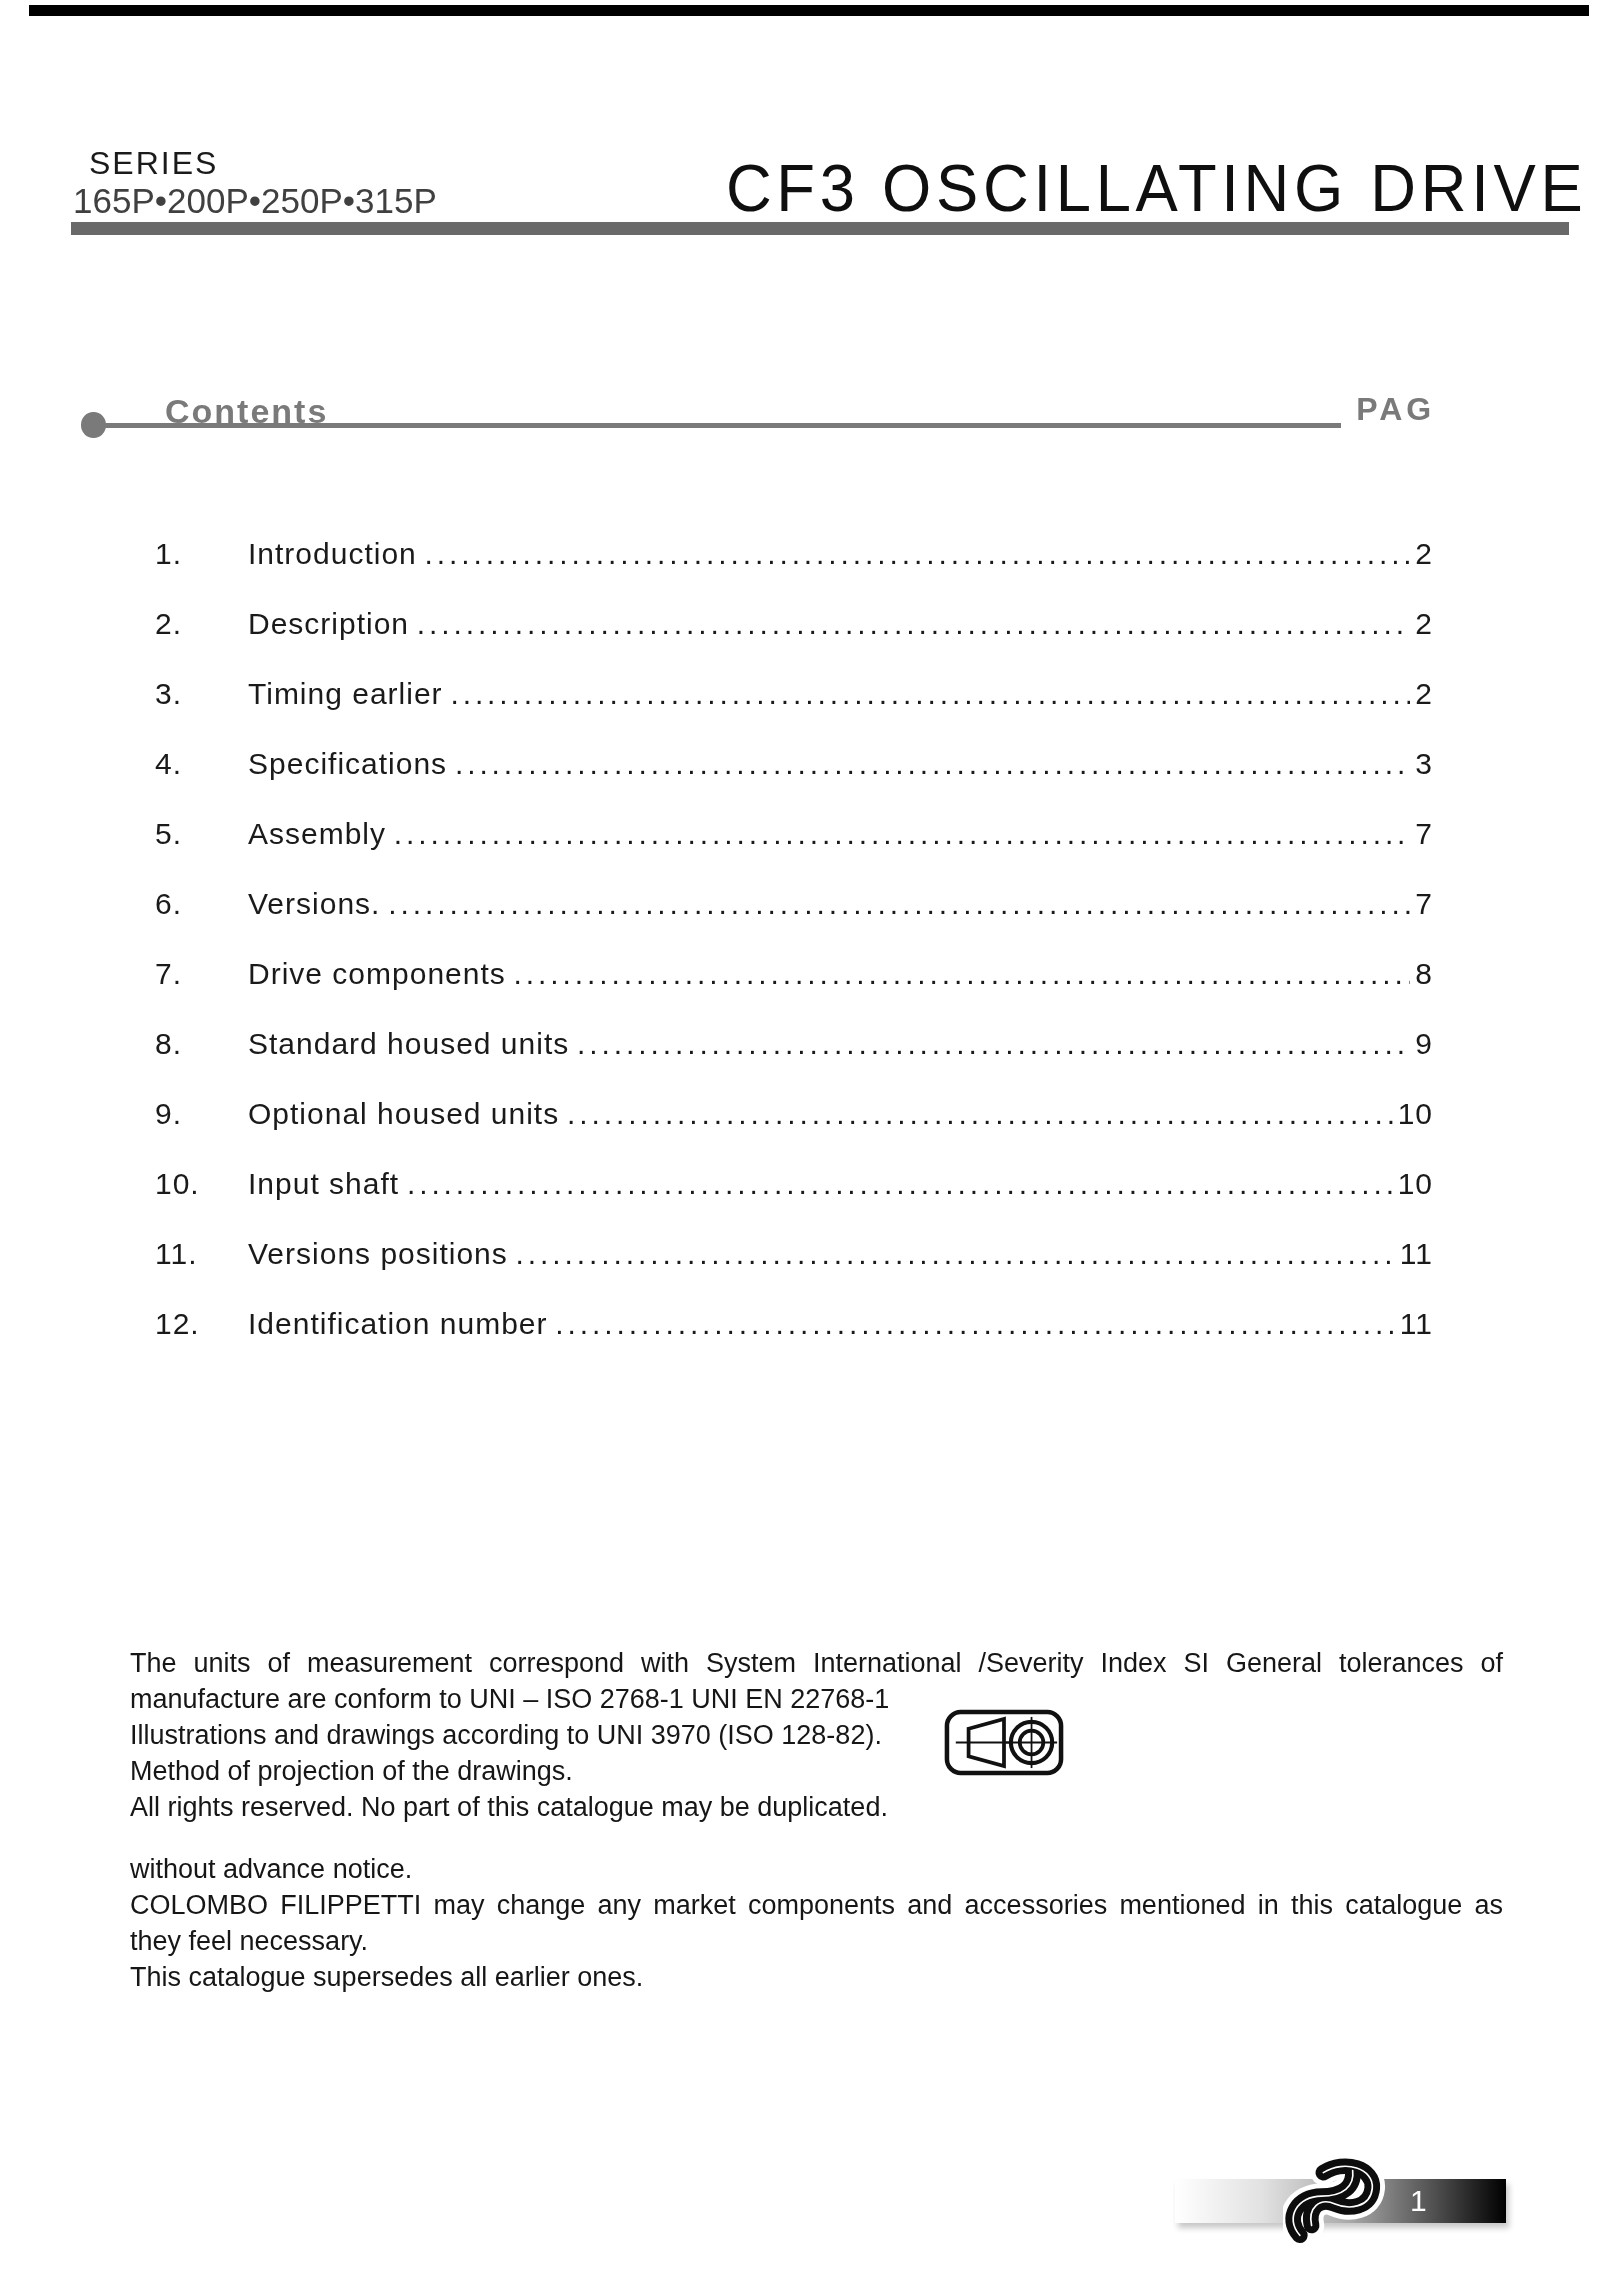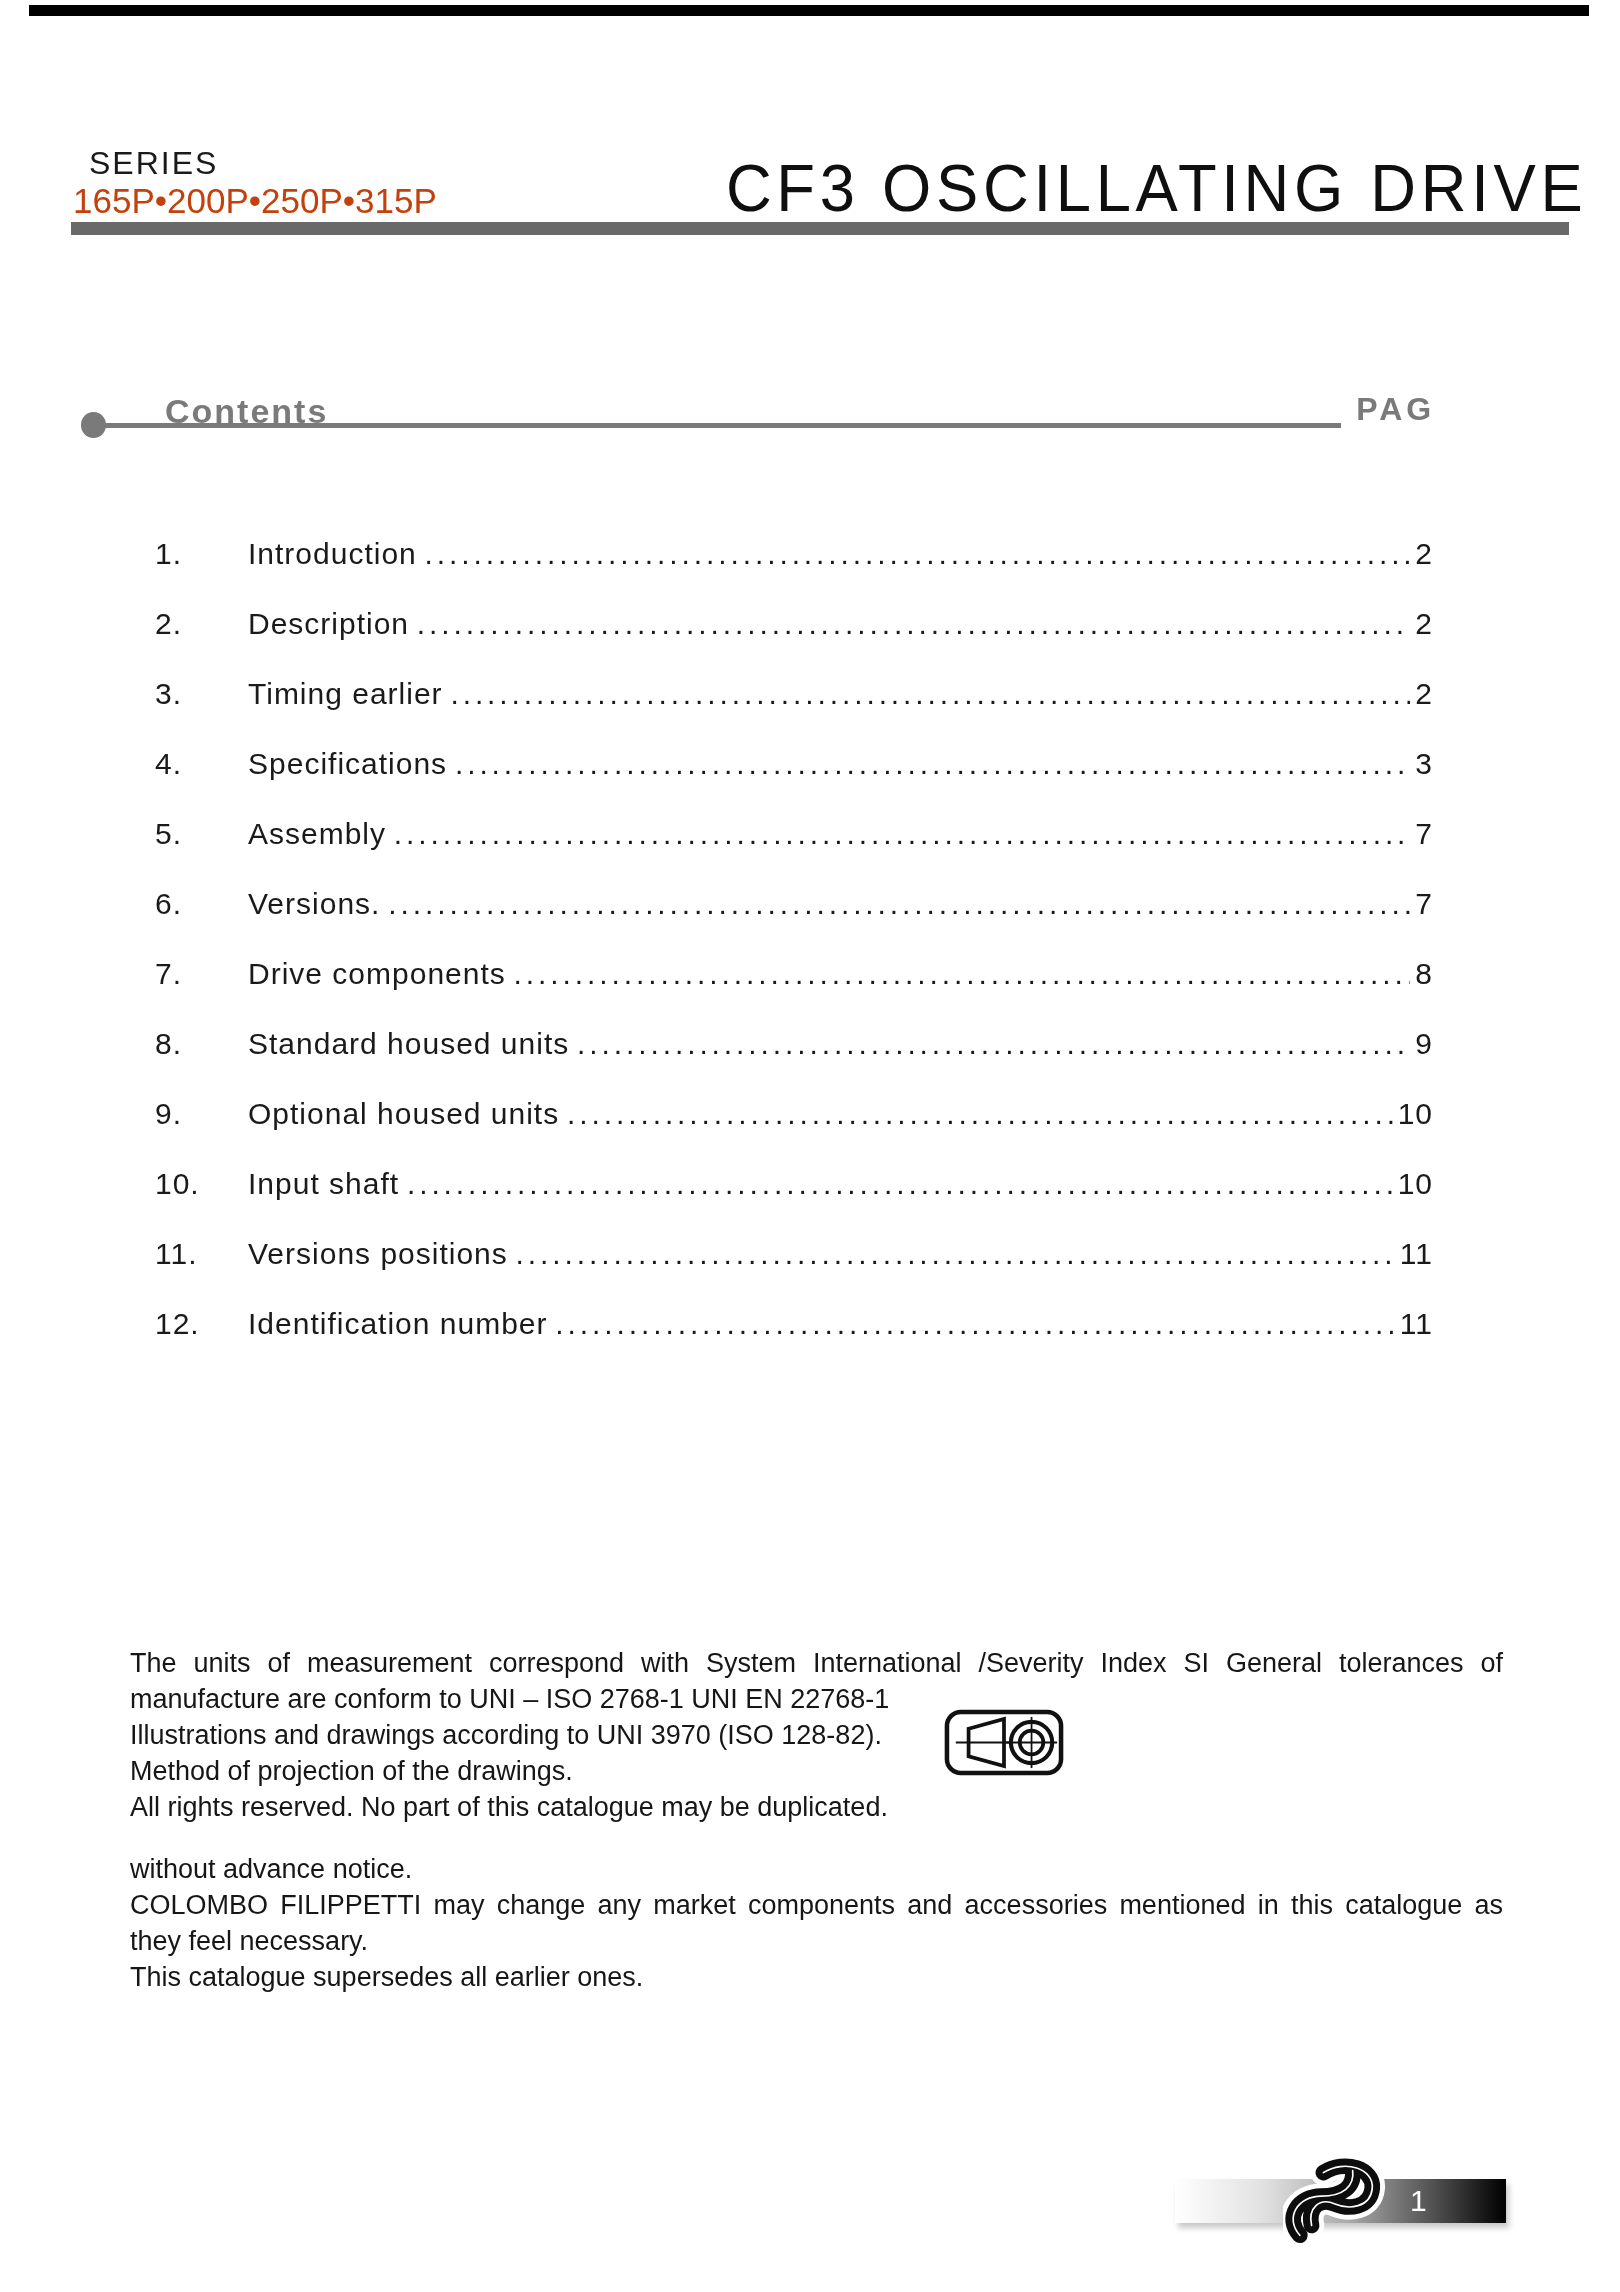--- a/index.html
+++ b/index.html
@@ -6,21 +6,21 @@
   .page {
     position:relative; width:1620px; height:2293px; background:#ffffff;
     font-family:"Liberation Sans", sans-serif; color:#161616; overflow:hidden;
   }
 
   
   .top-bar { position:absolute; left:29px; top:4.9px; width:1560px; height:10.8px; background:#000; }
 
   
   .series-label { position:absolute; left:89px; top:145px; font-size:32px; letter-spacing:2px; color:#1a1a1a; }
-  .series-models { position:absolute; left:73px; top:181px; font-size:35px; letter-spacing:0px; color:#c2410c; white-space:nowrap; }
+  .series-models { position:absolute; left:73px; top:181px; font-size:35px; letter-spacing:0px; color:#404040; white-space:nowrap; }
   .page-title {
     position:absolute; right:32px; top:149px; margin:0; font-size:66px; font-weight:400;
     letter-spacing:4.9px; color:#0f0f0f; white-space:nowrap;
     transform:scaleX(0.96) scaleY(1.02); transform-origin:right top;
   }
   .header-rule { position:absolute; left:71px; top:222px; width:1498px; height:12.7px; background:#696969; }
 
   
   .contents-dot { position:absolute; left:81px; top:412px; width:24.5px; height:25.5px; border-radius:50%; background:#7a7a7a; }
   .contents-heading { position:absolute; left:157px; top:384px; margin:8px; font-size:34px; font-weight:700; letter-spacing:2px; color:#7a7a7a; }

